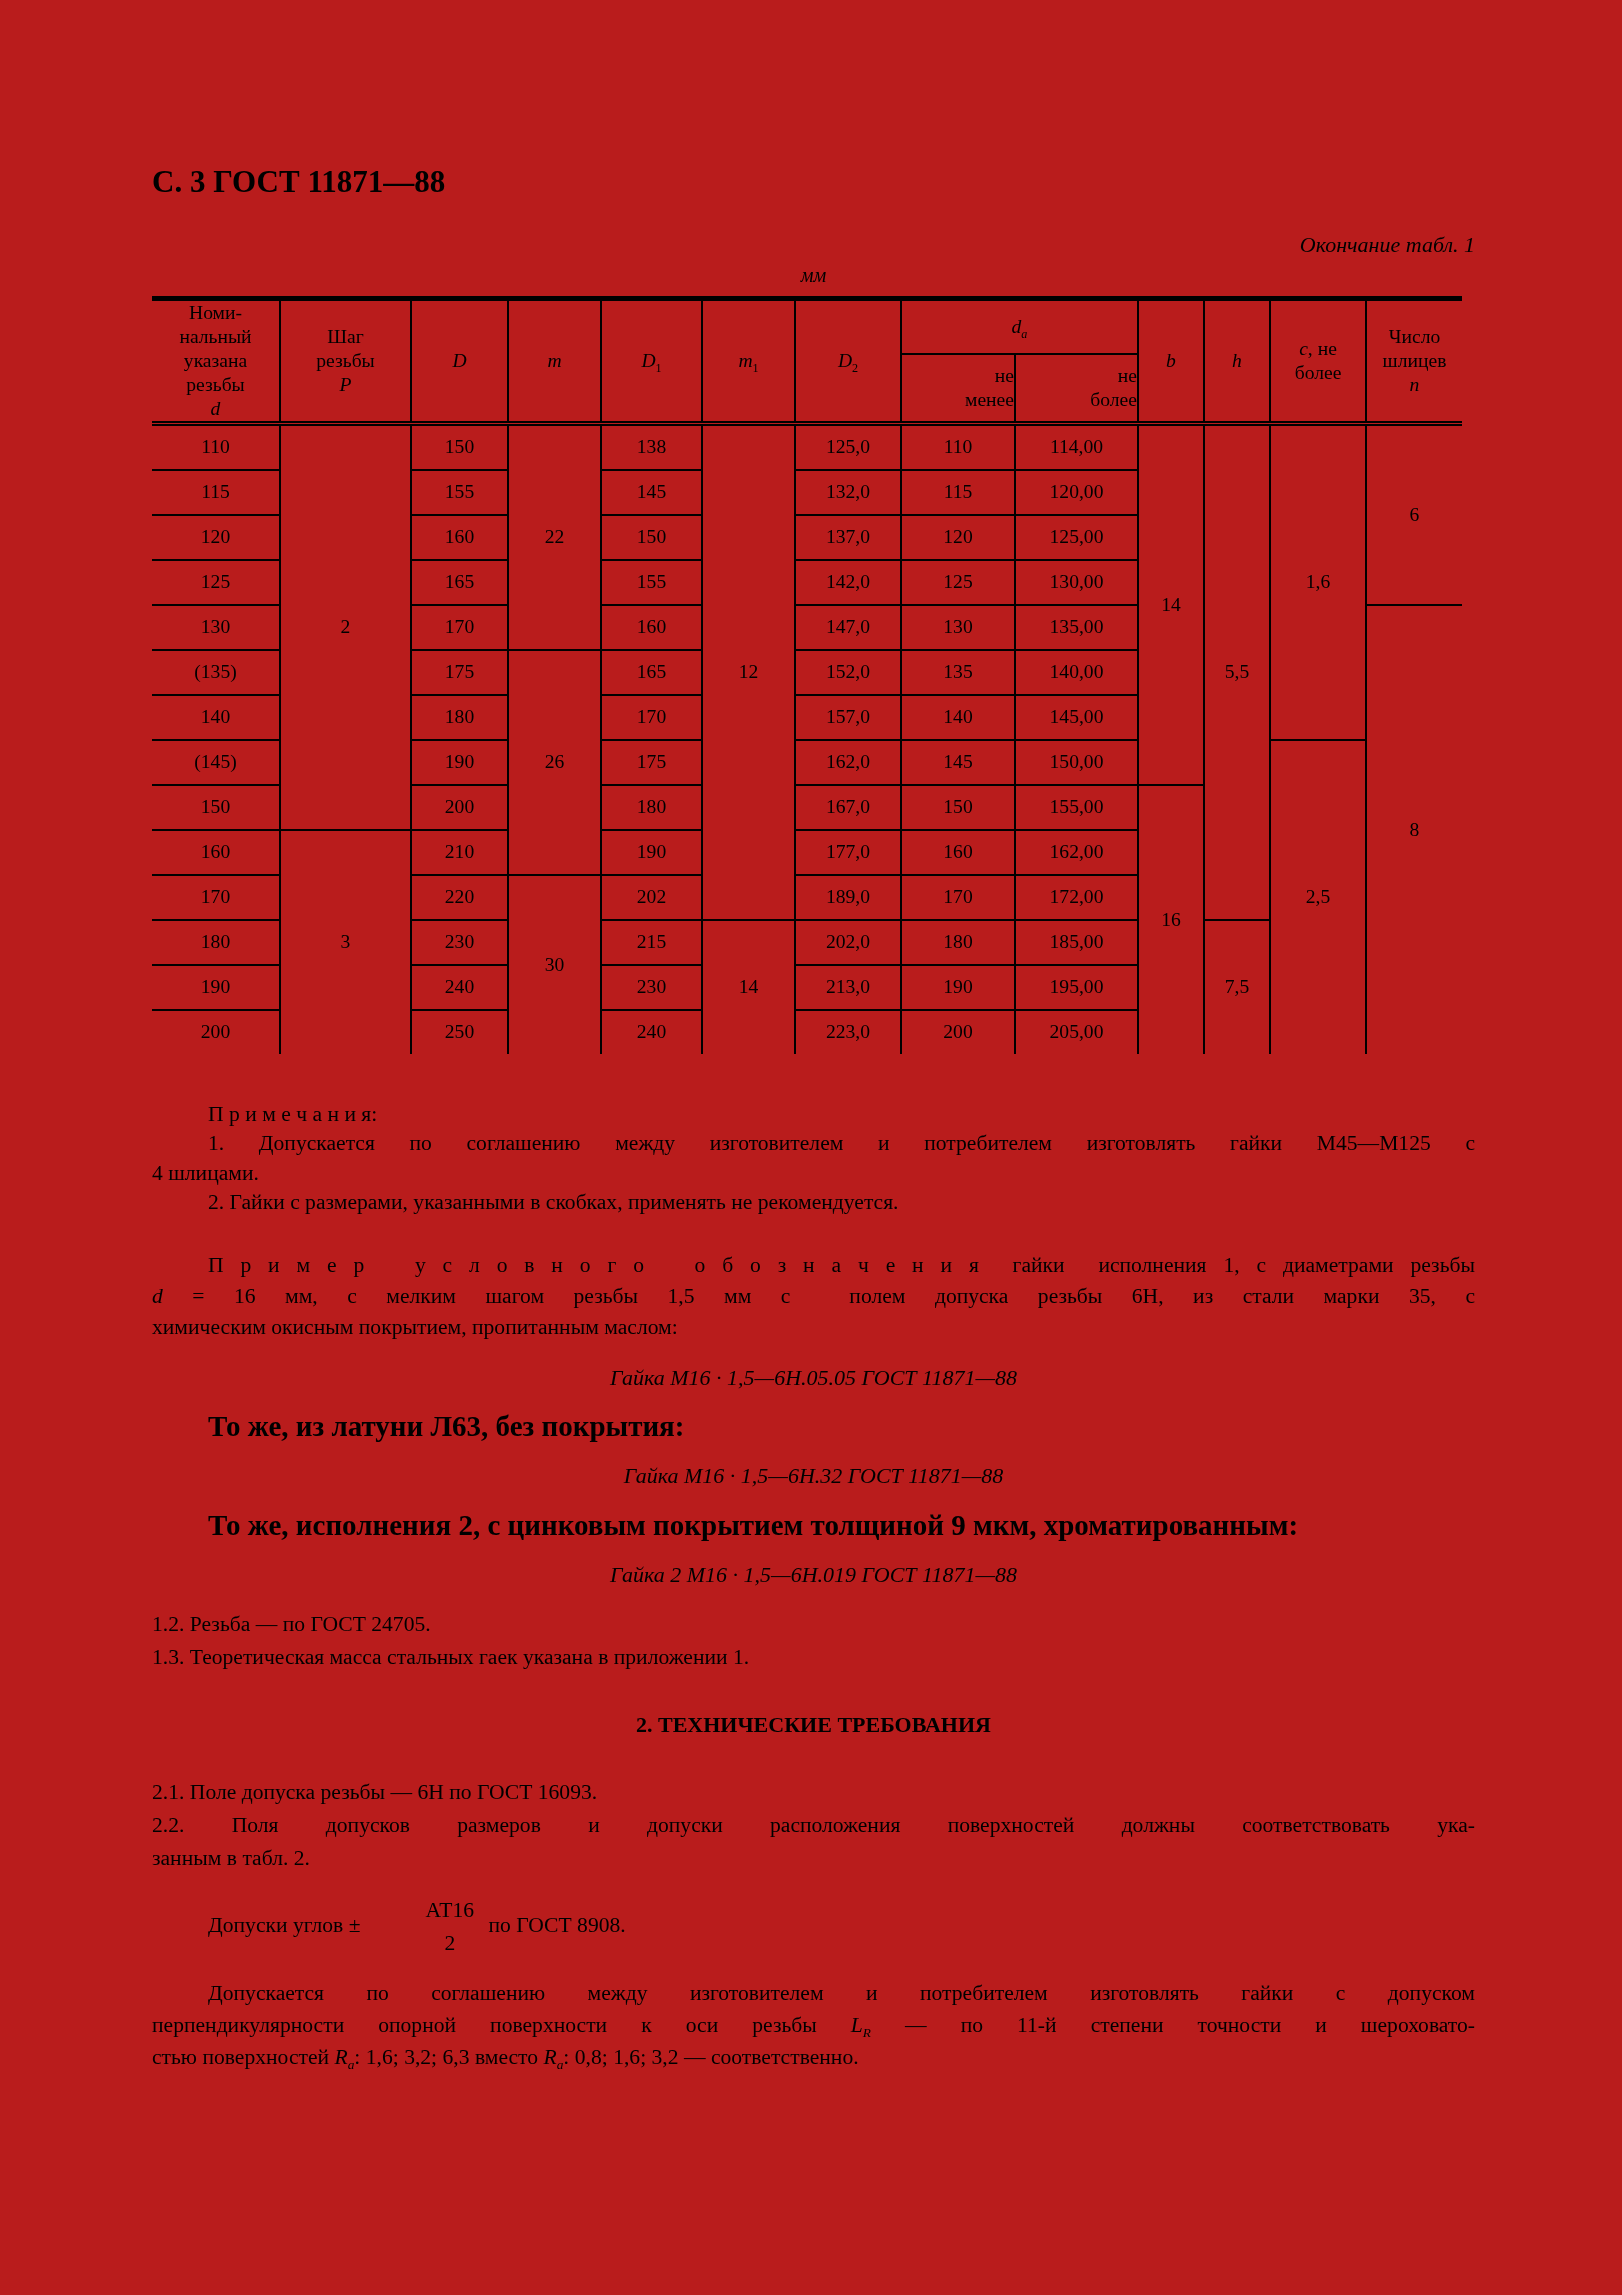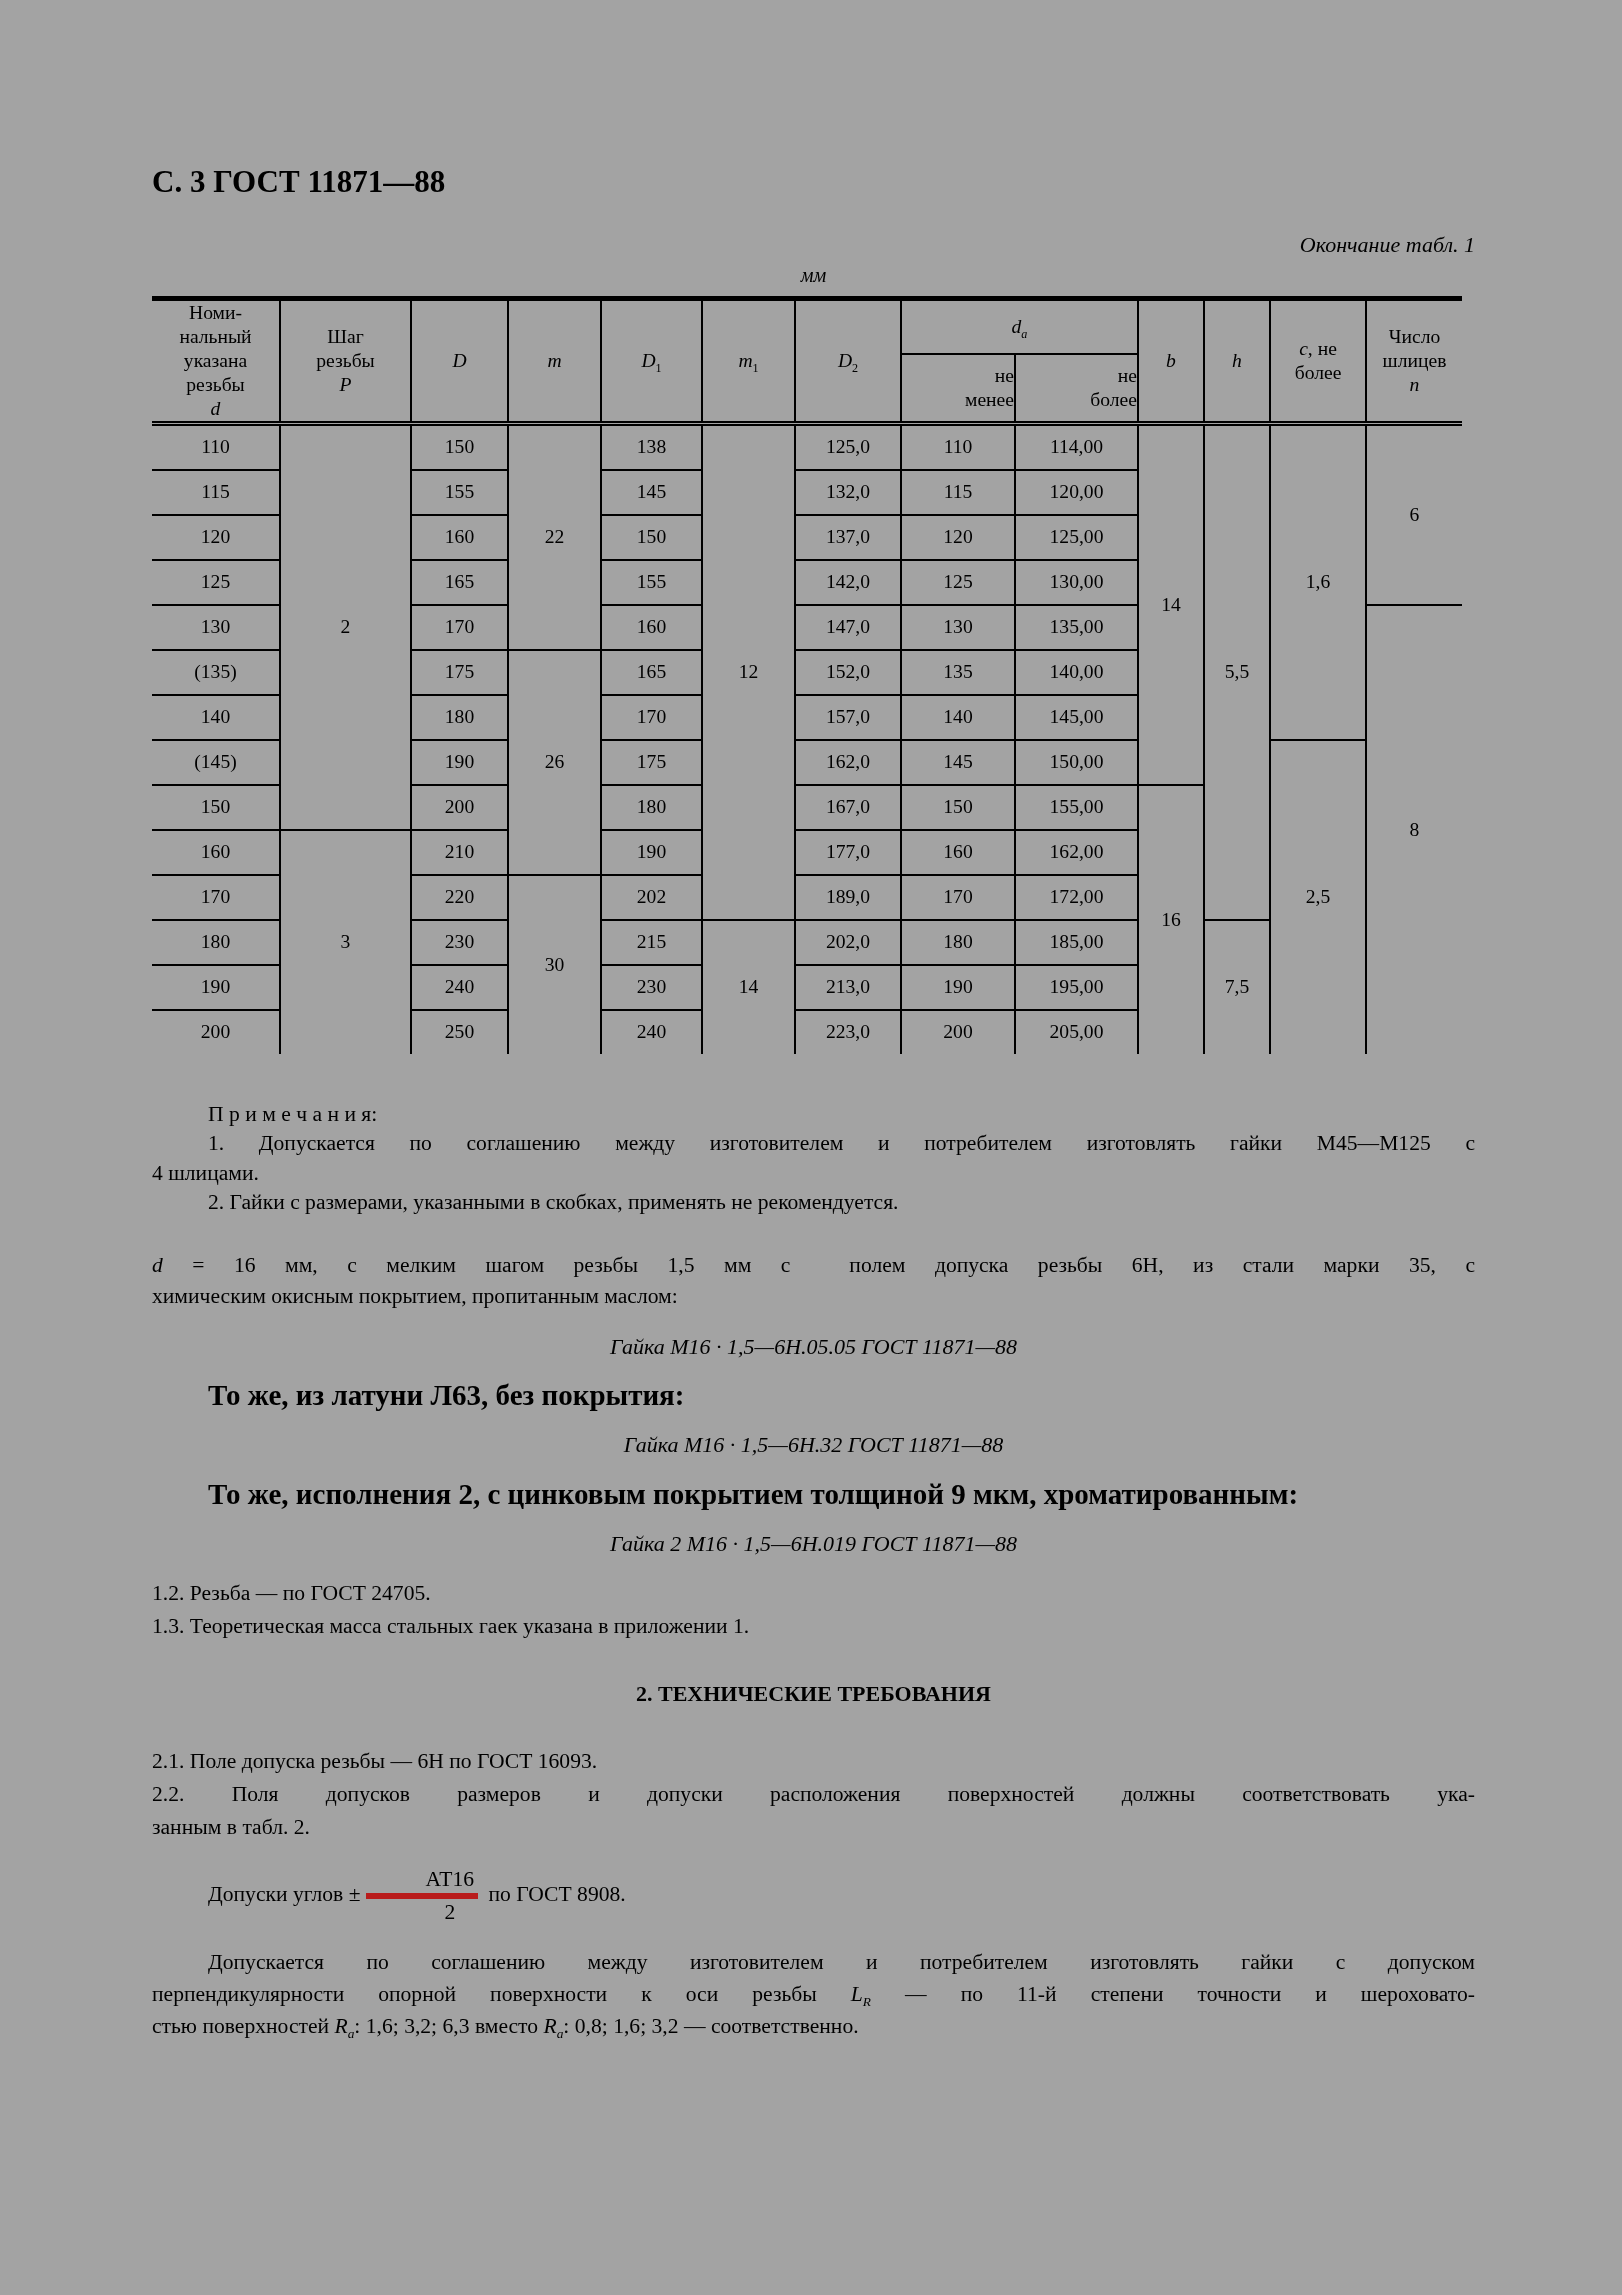--- a/index.html
+++ b/index.html
@@ -1,19 +1,19 @@
 <!DOCTYPE html>
 <html style="font-size:10.5px"><head>
 <meta charset="utf-8">
 <style>
   html,body{margin:0;padding:0;background:#e8e8e8;}
   .sheet{
     position:relative;
     width:1622px;height:2295px;
-    background:#a3a3a3;
+    background:#b91c1c;
     color:#000;
     font-family:"Liberation Serif","DejaVu Serif",serif;
     box-sizing:border-box;
     padding:165px 147px 0 152px;
     overflow:hidden;
   }
   .doc-header{font-weight:bold;font-size:31px;line-height:1.1;}
   .caption{margin-top:34px;text-align:right;font-style:italic;font-size:22px;line-height:1.1;}
   .units{margin-top:6.5px;text-align:center;font-size:20px;line-height:1.1;font-style:italic;}
 
@@ -266,20 +266,23 @@
     </table>
 
   <div class="notes">
     <div class="ind">П р и м е ч а н и я:</div>
     <div class="ind jl">1. Допускается по соглашению между изготовителем и потребителем изготовлять гайки М45—М125 с</div>
     <div>4 шлицами.</div>
     <div class="ind">2. Гайки с размерами, указанными в скобках, применять не рекомендуется.</div>
   </div>
 
   <div class="para" style="margin-top:33px;">
+    <div class="ind jl">
+      <span class="keepsp">П р и м е р   у с л о в н о г о   о б о з н а ч е н и я</span><span class="keepsp">  гайки  исполнения 1, с диаметрами резьбы</span>
+    </div>
     <div class="jl">
       <span class="iv">d</span><span class="keepsp"> = 16 мм, с мелким шагом резьбы 1,5 мм с  полем допуска резьбы 6Н, из стали марки 35, с</span>
     </div>
     <div>химическим окисным покрытием, пропитанным маслом:</div>
   </div>
 
   <div class="desig">Гайка М16 · 1,5—6Н.05.05 ГОСТ 11871—88</div>
   <div class="alt ind">То же, из латуни Л63, без покрытия:</div>
   <div class="desig">Гайка М16 · 1,5—6Н.32 ГОСТ 11871—88</div>
   <div class="alt ind">То же, исполнения 2, с цинковым покрытием толщиной 9 мкм, хроматированным:</div>

